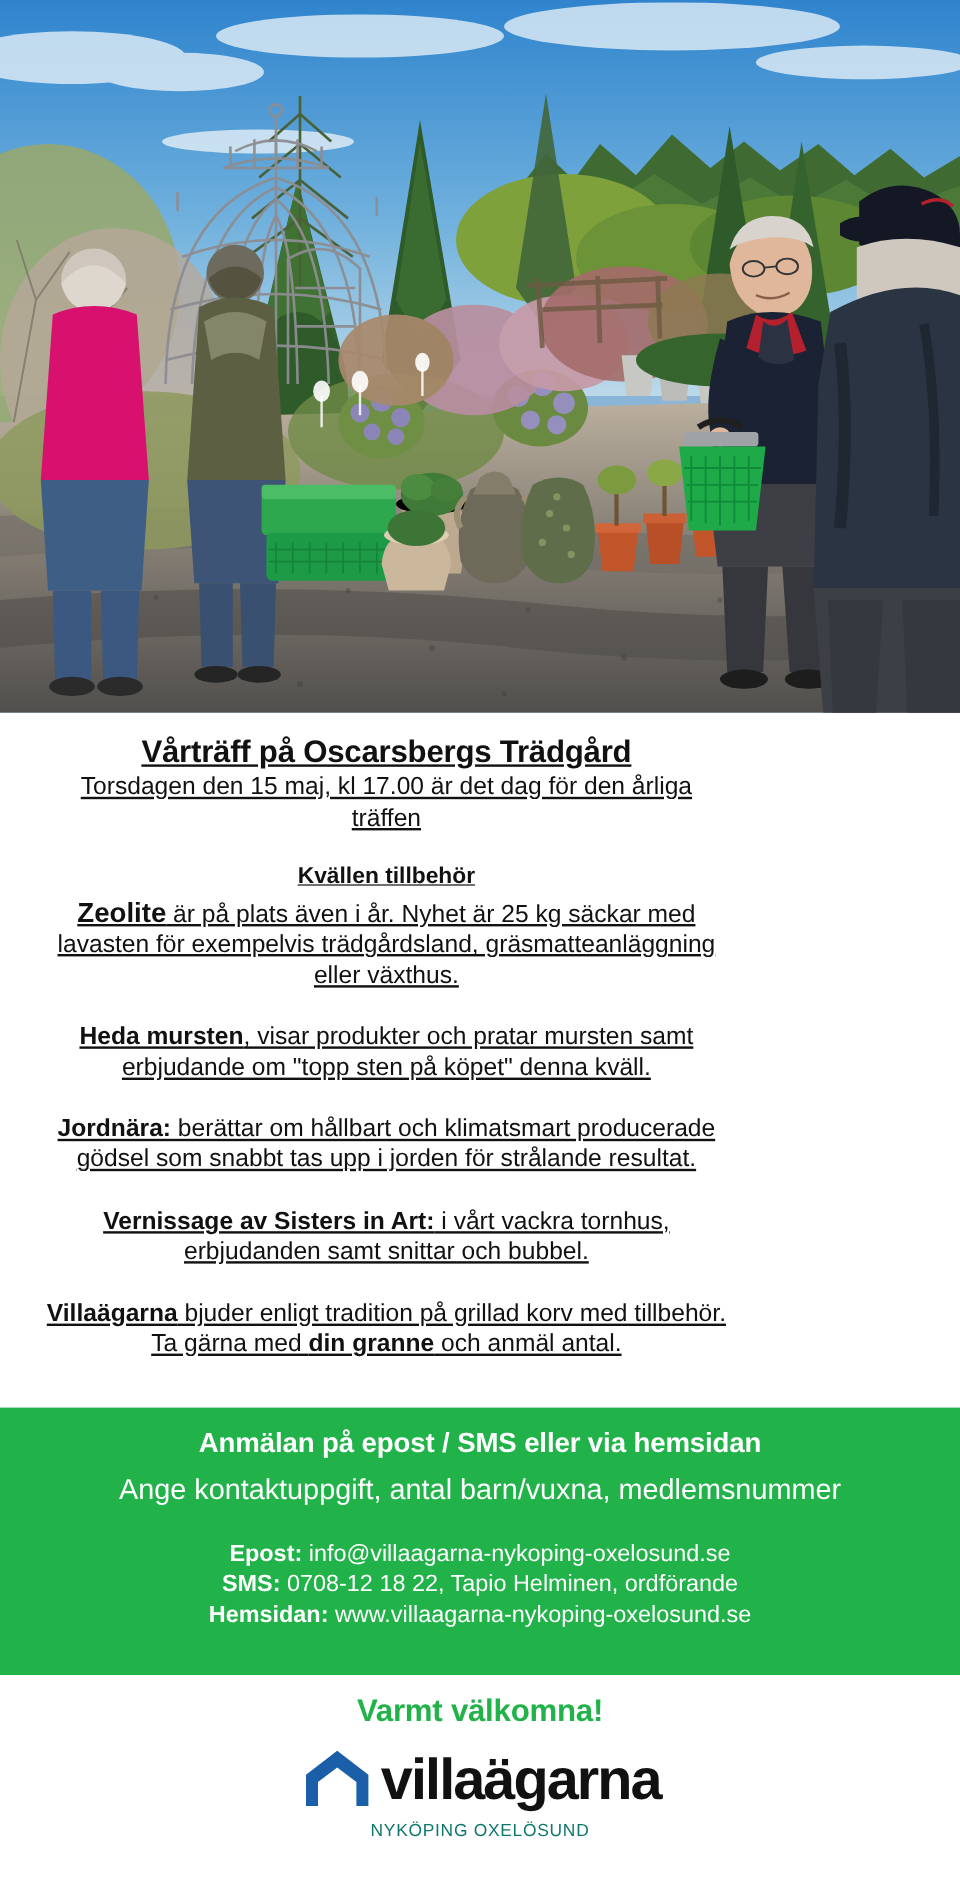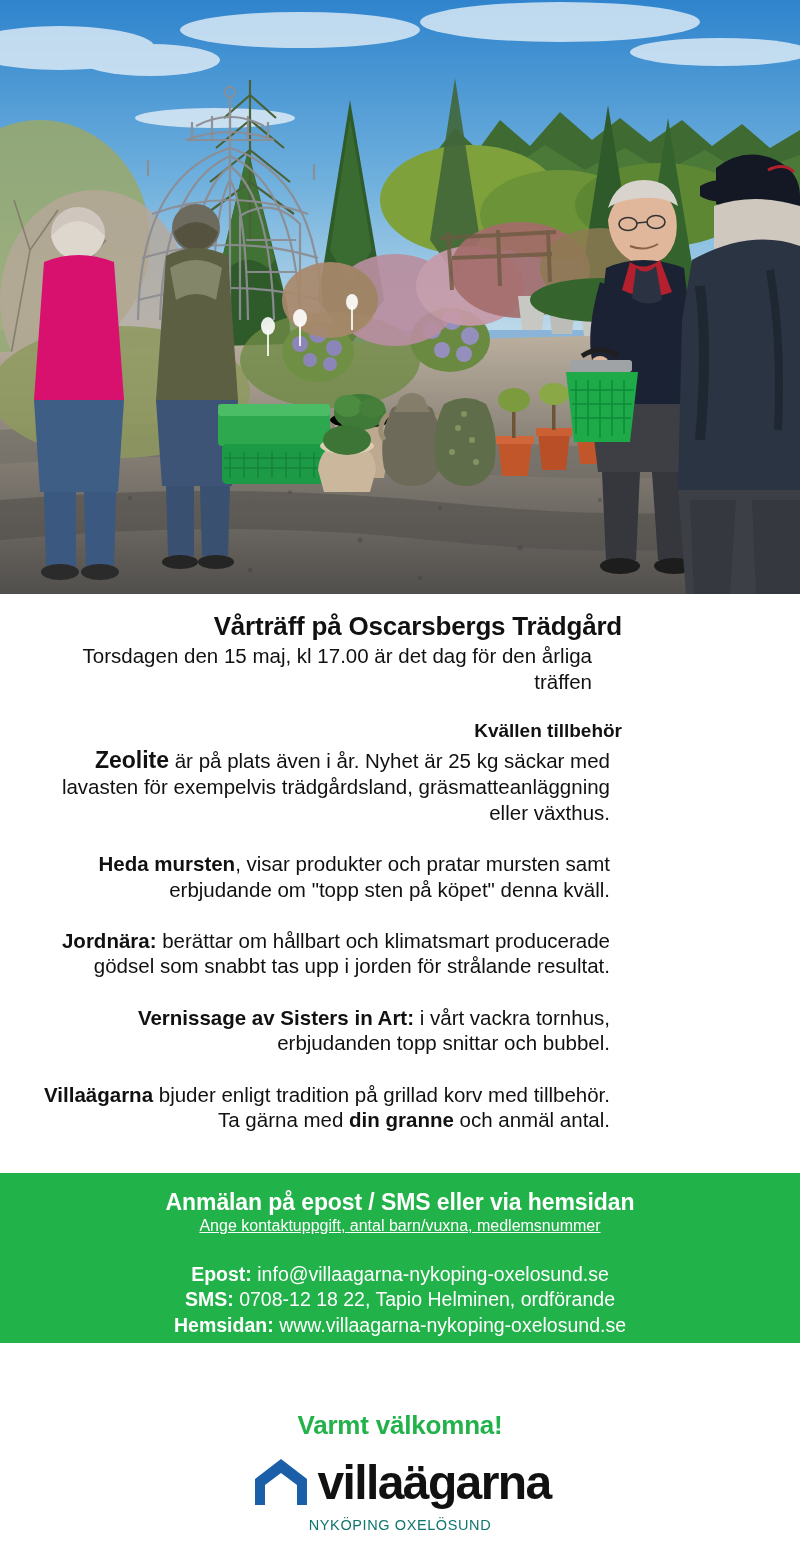--- a/index.html
+++ b/index.html
@@ -25,21 +25,22 @@
     height: 594px;
     overflow: hidden;
     background: #8ab4d8;
   }
   .photo svg { display: block; width: 800px; height: 594px; }
 
   
   .content {
     width: 644px;
     padding: 12px 22px 0 22px;
-    text-align: right;
+    text-align: center;
+    text-decoration: underline;
   }
   .headline {
     font-size: 26px;
     font-weight: bold;
     letter-spacing: -0.2px;
     line-height: 1.12;
     margin: 6px 0 2px 0;
   }
   .subhead {
     font-size: 20.5px;
@@ -64,36 +65,35 @@
     font-size: 23px;
     font-weight: bold;
   }
 
   
   .green-band {
     position: absolute;
     left: 0;
     top: 1173px;
     width: 800px;
-    height: 170px;
+    height: 223px;
     background: #22b24a;
     color: #ffffff;
     text-align: center;
     padding-top: 10px;
   }
   .green-title {
     font-size: 23px;
     font-weight: bold;
     margin: 6px 0 1px 0;
     letter-spacing: -0.1px;
   }
   .green-sub {
-    font-size: 16px;
-    margin: 1px;
-    text-decoration: underline;
+    font-size: 24px;
+    margin: 12px;
   }
   .contact-list {
     margin-top: 27px;
     font-size: 19.5px;
     line-height: 1.30;
   }
   .contact-list .lbl { font-weight: bold; text-align: right; }
   .deadline {
     margin-top: 28px;
     font-size: 19.5px;
@@ -468,21 +468,21 @@
 
   <p class="para gap">
     <b>Heda mursten</b><span>, visar produkter och pratar mursten samt erbjudande om "topp sten på köpet" denna kväll.</span>
   </p>
 
   <p class="para gap">
     <b>Jordnära:</b><span> berättar om hållbart och klimatsmart producerade gödsel som snabbt tas upp i jorden för strålande resultat.</span>
   </p>
 
   <p class="para gap">
-    <b>Vernissage av Sisters in Art:</b><span> i vårt vackra tornhus, erbjudanden topp snittar och bubbel.</span>
+    <b>Vernissage av Sisters in Art:</b><span> i vårt vackra tornhus, erbjudanden samt snittar och bubbel.</span>
   </p>
 
   <p class="para gap">
     <b>Villaägarna</b><span> bjuder enligt tradition på grillad korv med tillbehör. Ta gärna med </span><b>din granne</b><span> och anmäl antal.</span>
   </p>
 
 </div>
 
 <div class="green-band">
   <div class="green-title">Anmälan på epost / SMS eller via hemsidan</div>

